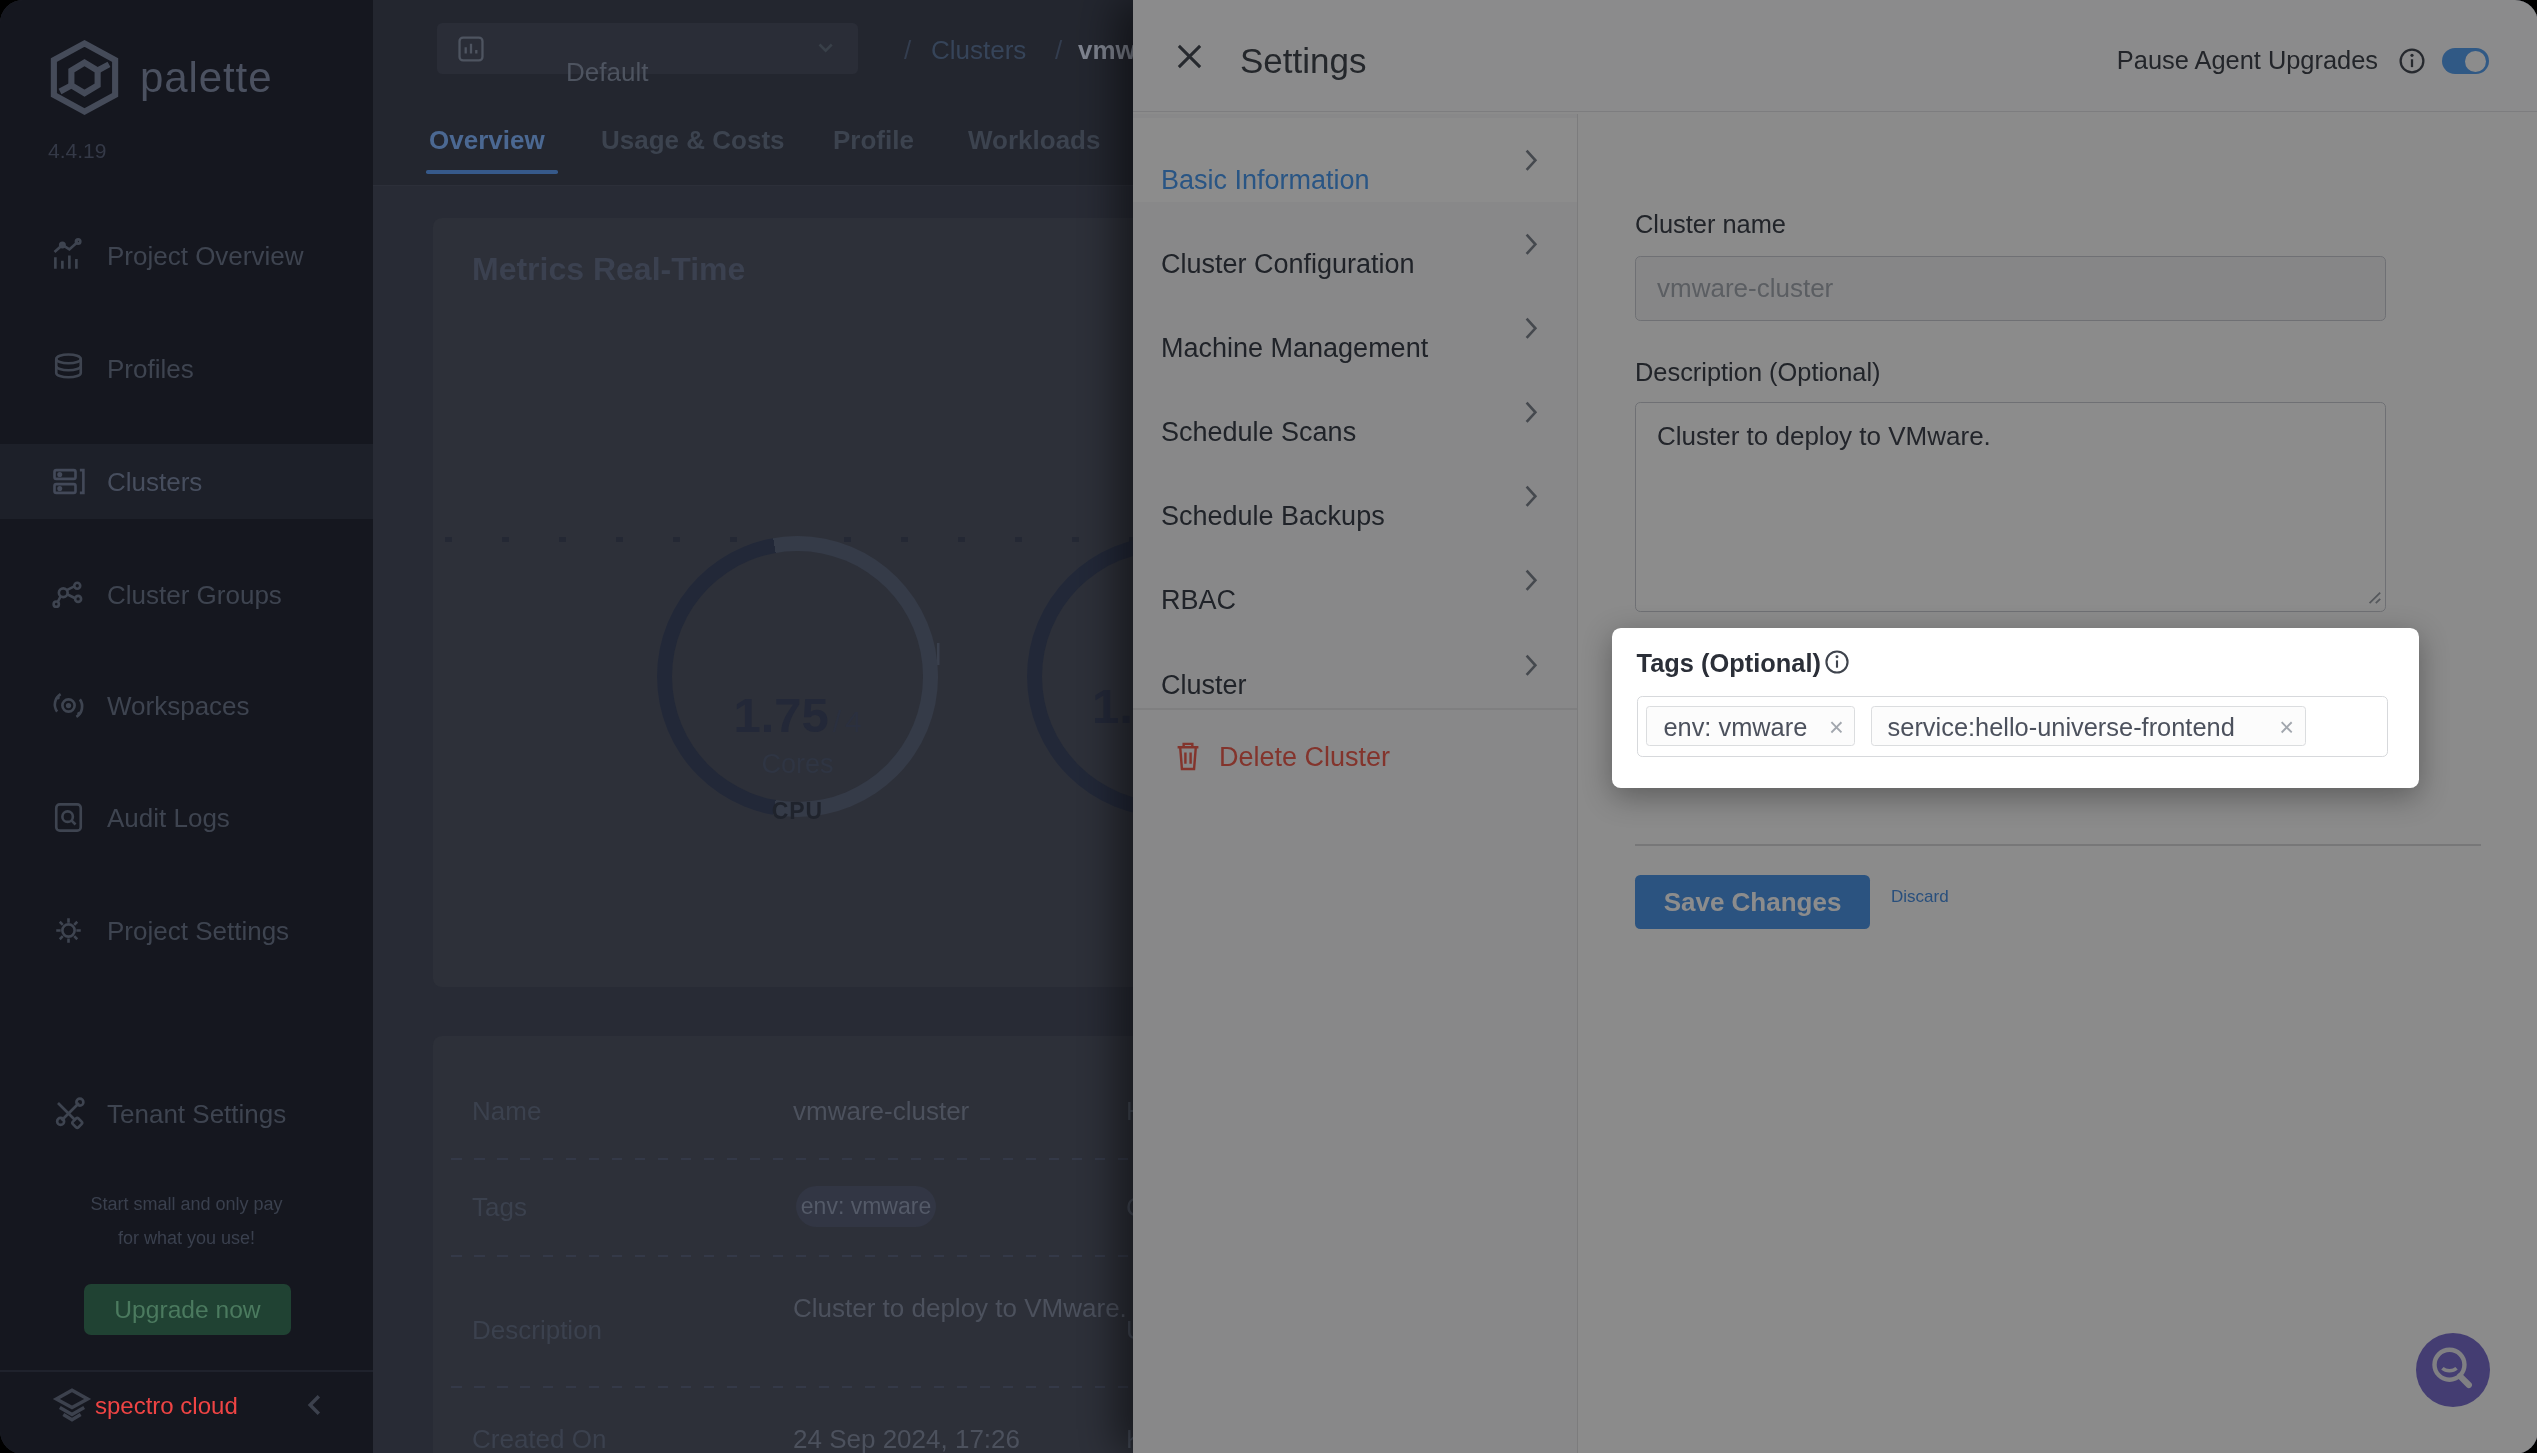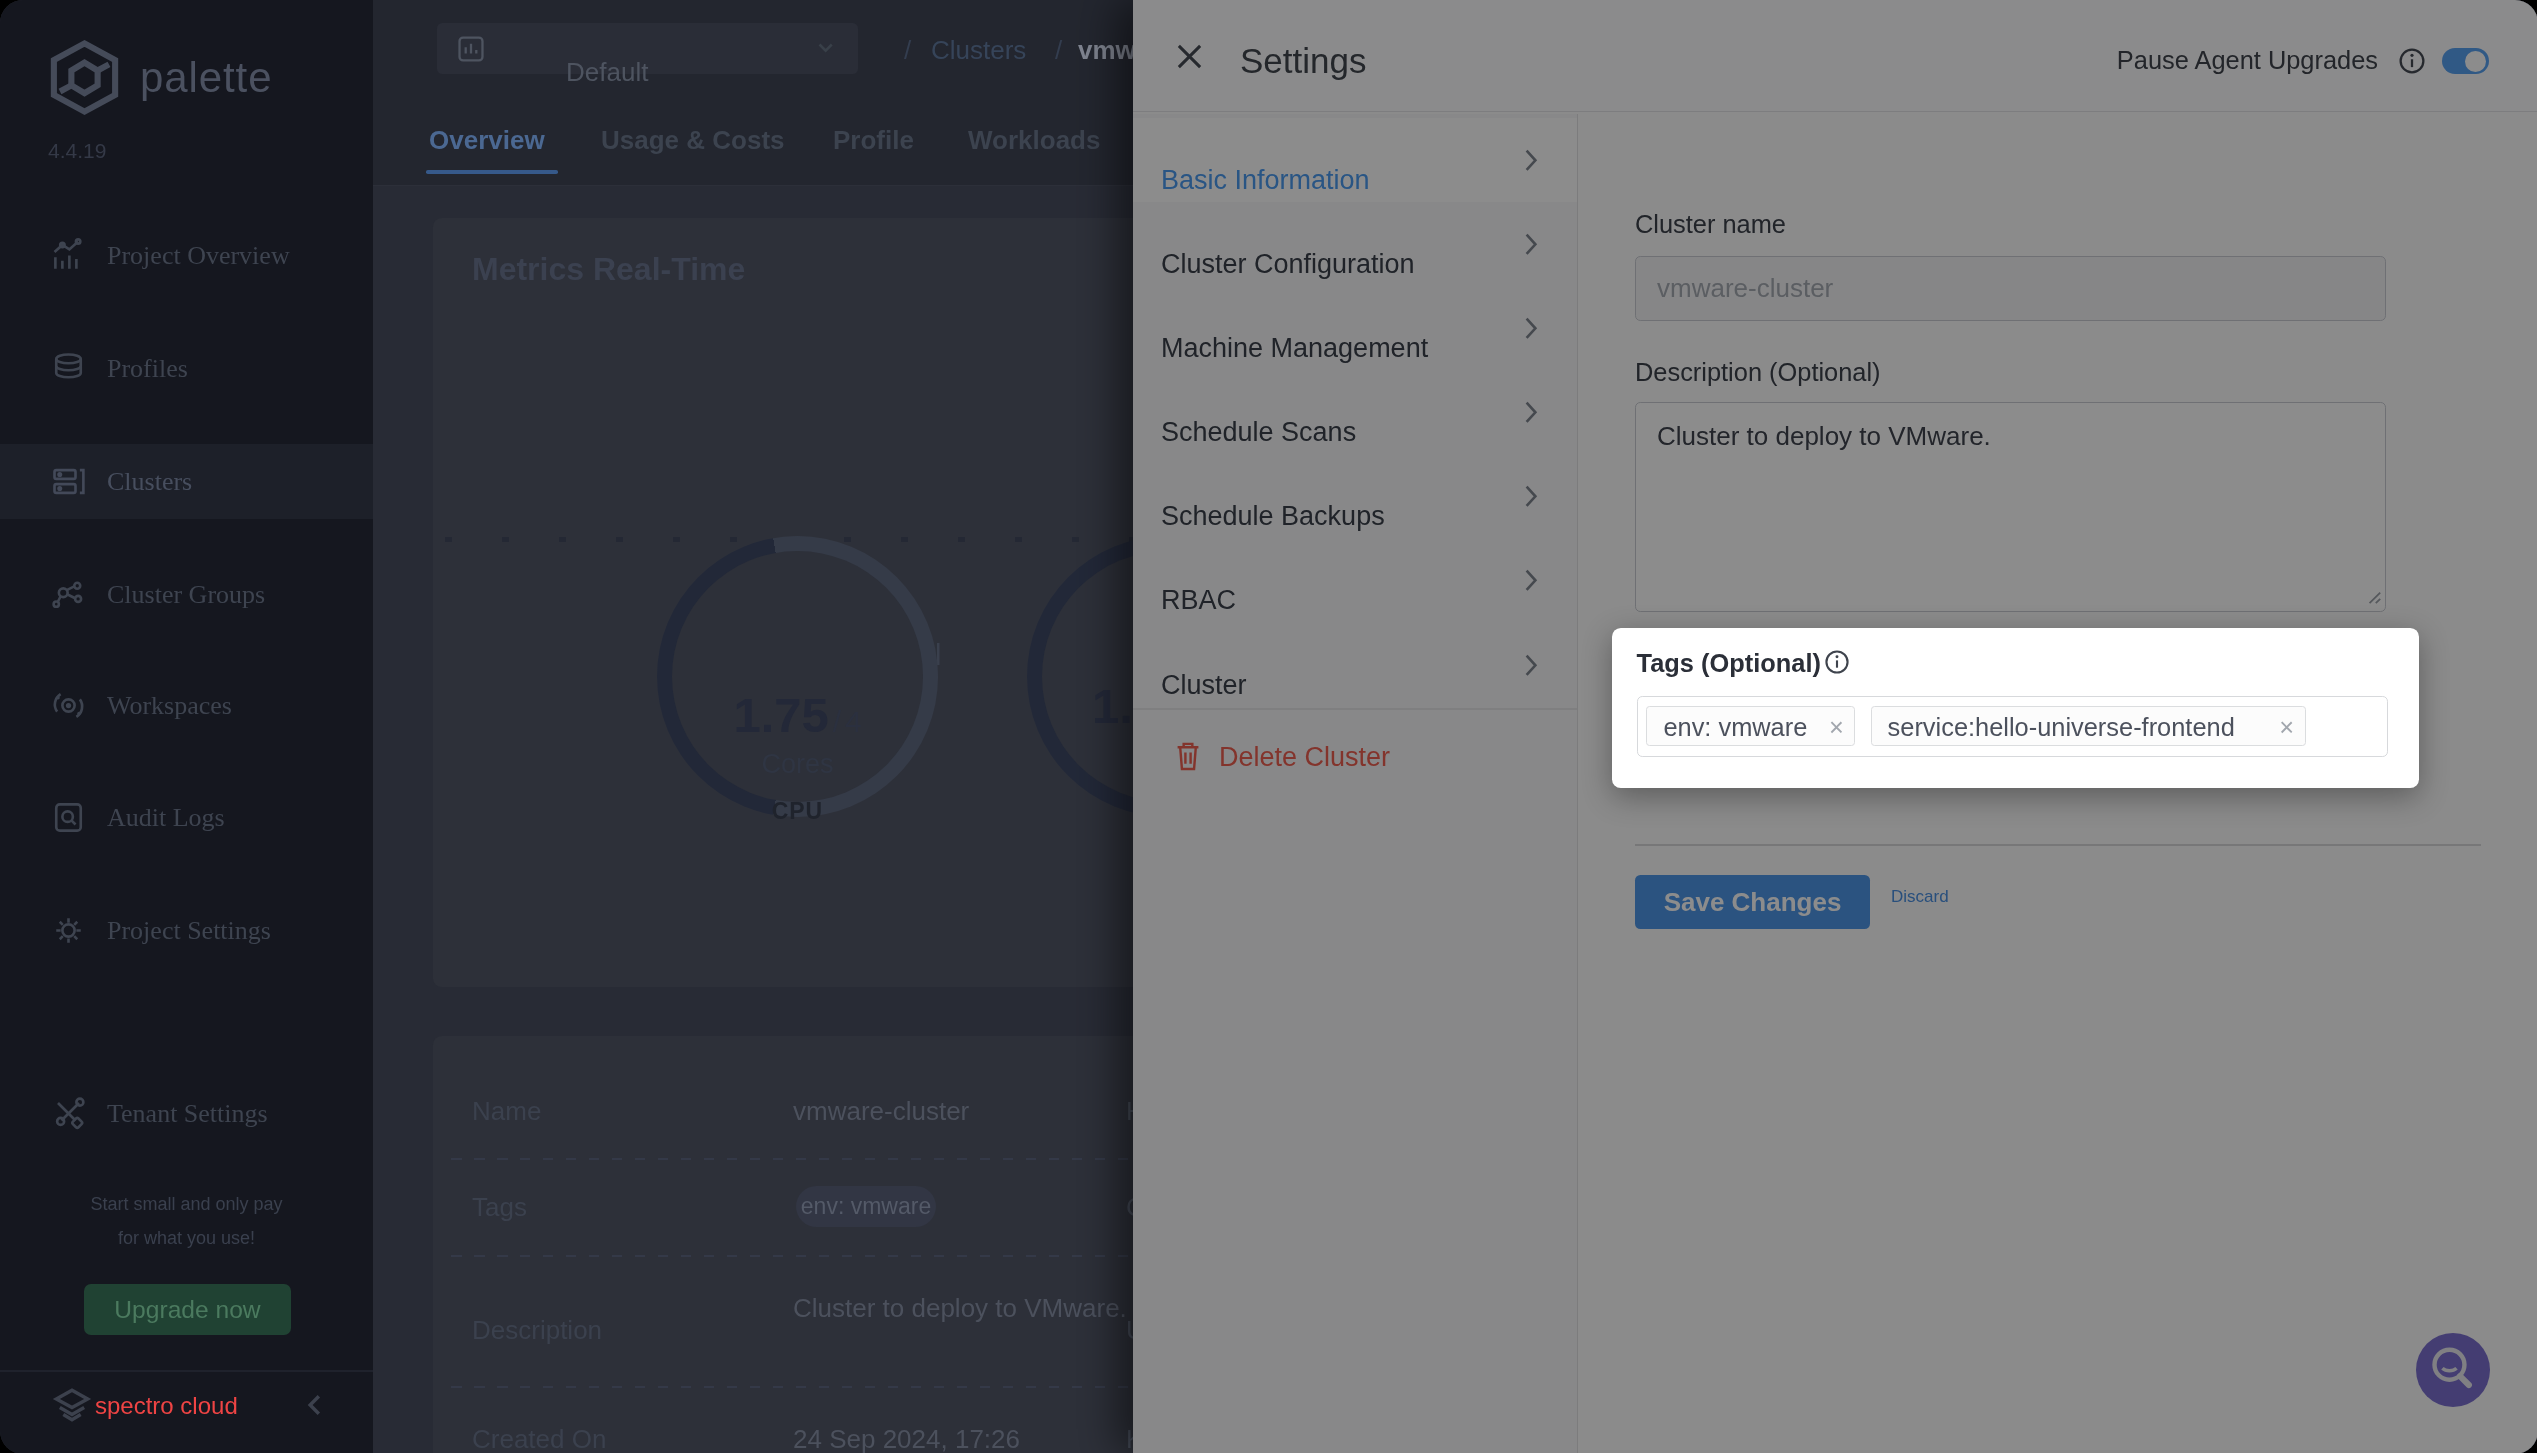--- a/index.html
+++ b/index.html
@@ -7,21 +7,21 @@
   html,body { background:#000; width:2538px; height:1454px; font-family:"Liberation Sans","DejaVu Sans",sans-serif; }
   .abs { position:absolute; }
   #page { position:relative; width:2538px; height:1454px; border-radius:23px; overflow:hidden; background:#282b35; }
 
   
   #sidebar { position:absolute; left:0; top:0; width:373px; height:1454px; background:#15171f; z-index:1; }
   .sb-selected-band { position:absolute; left:0; top:444px; width:373px; height:75px; background:#1d2029; }
   .brand-icon { left:46px; top:39px; }
   .brand-text { left:140px; top:54px; font-size:42px; font-weight:500; letter-spacing:0.9px; color:#4b5160; }
   .version { left:48px; top:139px; font-size:21px; color:#343947; }
-  .nav-item { position:absolute; left:0; width:373px; height:75px; cursor:pointer;font-family:Liberation Serif, serif; }
+  .nav-item { position:absolute; left:0; width:373px; height:75px; cursor:pointer; }
   .nav-item .nav-ic { position:absolute; left:51px; top:20px; }
   .nav-item .nav-lb { position:absolute; left:107px; top:23px; font-size:26px; font-weight:500; color:#3e4450; white-space:nowrap; }
   .promo-line { width:373px; text-align:center; font-size:18px; color:#3a404e; }
   .upgrade-btn { left:84px; top:1284px; width:207px; height:51px; background:#204233; border-radius:7px;
                  color:#4b7a5f; font-size:24.6px; font-weight:500; text-align:center; line-height:51px; cursor:pointer; }
   .sb-footer-divider { left:0; top:1370px; width:373px; height:1.8px; background:#1f222c; }
   .footer-text { left:95px; top:1392px; font-size:24px; color:#ef4444; }
   .collapse-ic { left:303px; top:1392px; }
 
   

